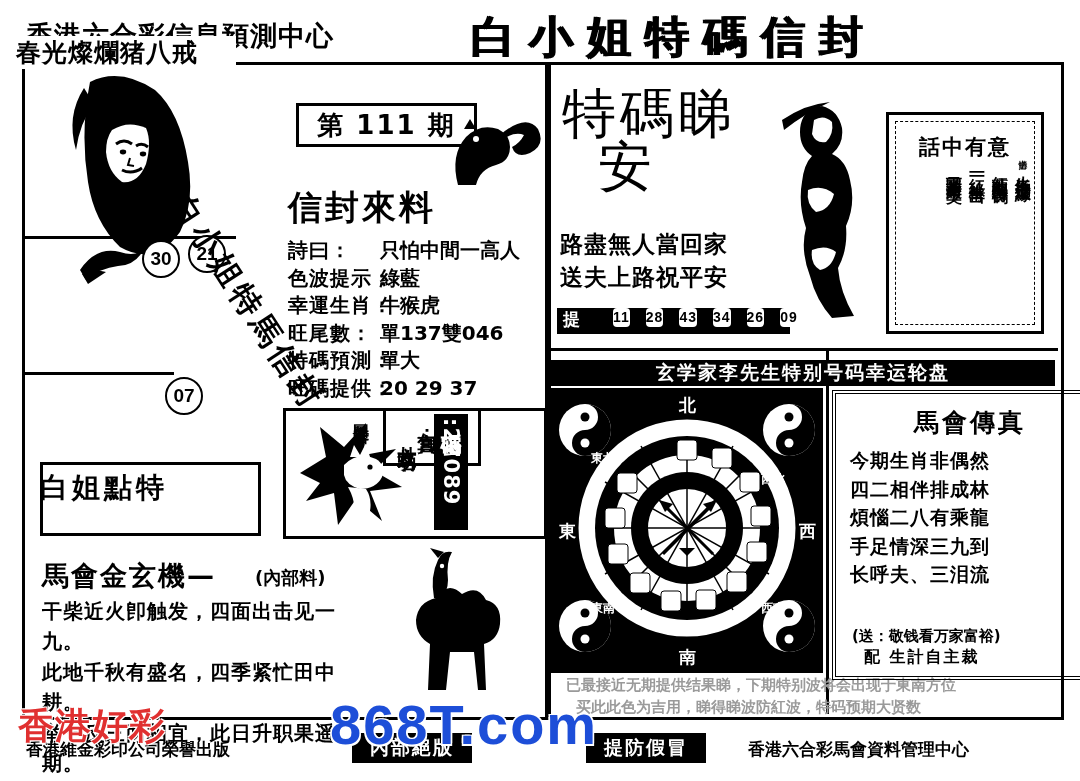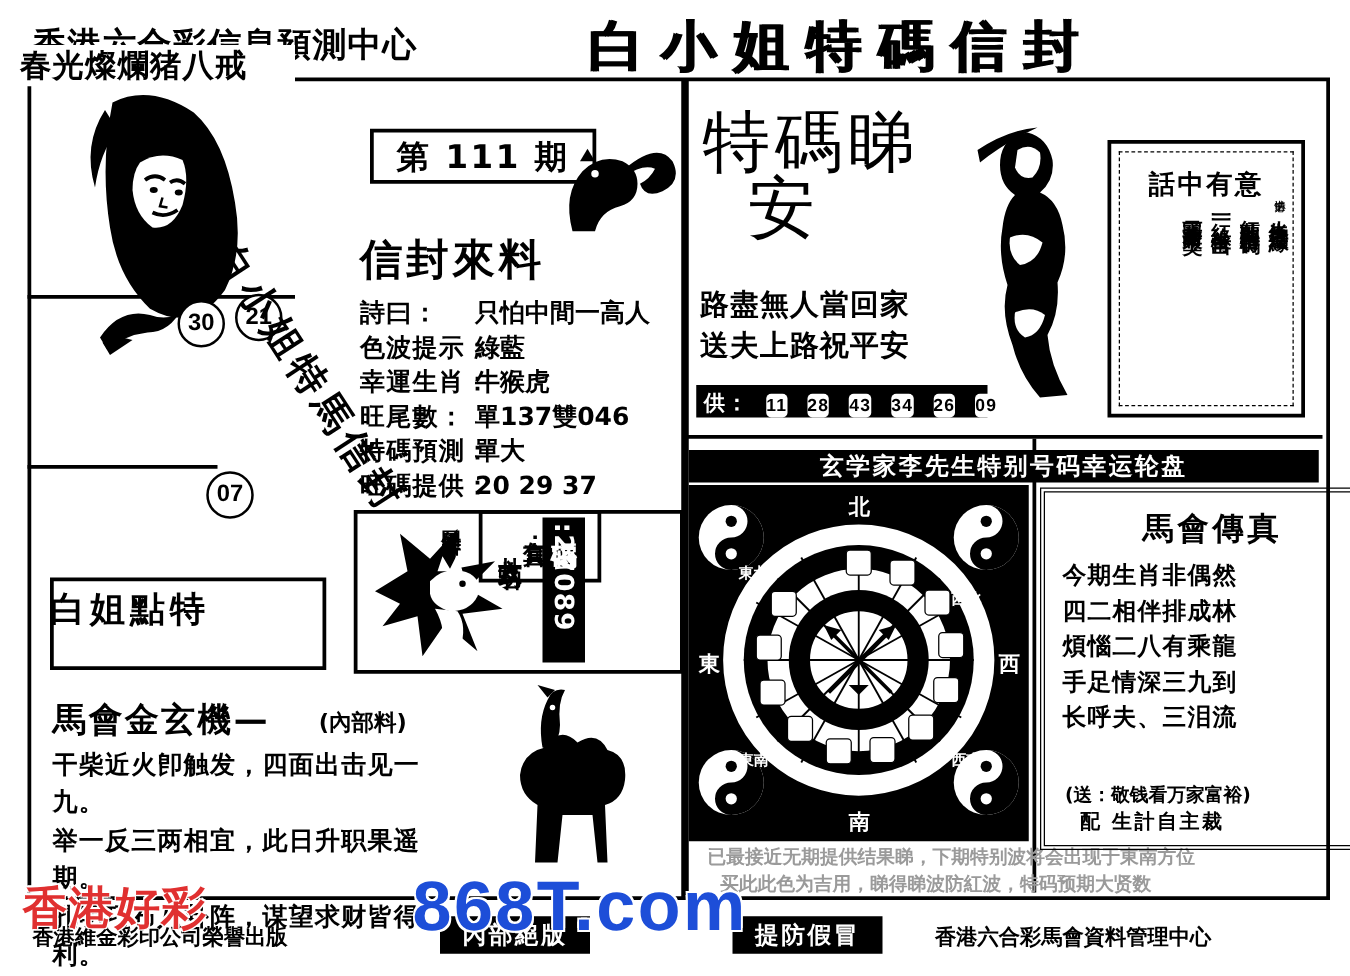--- a/index.html
+++ b/index.html
@@ -163,21 +163,21 @@
     font-size:54px; font-weight:normal; letter-spacing:4px; line-height:0.98;
   }
   .te-ma .l2 { margin-left:36px; }
   .ping-an-rows {
     position:absolute; left:560px; top:228px;
     font-size:23px; font-weight:bold; line-height:1.45; letter-spacing:1px;
   }
   .supply-bar {
     position:absolute; left:557px; top:308px; width:233px; height:26px;
     background:#000; color:#fff;
-    display:flex; align-items:flex-end;
+    display:flex; align-items:flex-start;
     font-size:17px; font-weight:bold; padding:0 6px; box-sizing:border-box;
     letter-spacing:1px;
     gap:12px;
   }
   .supply-num {
     display:inline-block; width:23px; height:19px; line-height:19px;
     border-radius:4px; background:#fff; color:#000;
     text-align:center; font-size:14px; margin:0 2px;
     font-family:"Liberation Sans", sans-serif;
   }
@@ -392,20 +392,21 @@
   <div class="mibox-border"></div>
   <div class="vert-label" id="vert-micode">密碼:27089</div>
   <div class="vert-label" id="vert-juzhenyan">廿六收功名</div>
   <div class="vert-label" id="vert-renrijun">任曰里若</div>
   <div class="vert-label" style="left:415px;top:418px;font-size:19px;">句真言：</div>
 
   <div class="majin-title">馬會金玄機—</div>
   <div class="majin-sub">(內部料)</div>
   <div class="poem">
     <div>干柴近火卽触发，四面出击见一九。</div>
+    <div>此地千秋有盛名，四季紧忙田中耕。</div>
     <div>举一反三两相宜，此日升职果遥期。</div>
     <div>孔明巧布八卦阵，谋望求财皆得利。</div>
   </div>
 
   <div class="camel">
     <svg width="130" height="160" viewBox="0 0 130 160">
       <path d="M38 150 L40 104 Q26 96 26 80 Q28 62 46 58 Q58 40 72 54 Q88 44 96 60 Q112 64 110 84 Q108 100 94 104 L96 150 L88 150 L84 112 L60 112 L56 150 Z" fill="#000"></path>
       <path d="M44 58 Q40 36 48 20 Q52 10 62 12 Q56 22 58 40 Q58 52 50 60 Z" fill="#000"></path>
       <path d="M48 18 L40 8 L54 12 Z" fill="#000"></path>
       <circle cx="52" cy="26" r="2.2" fill="#fff"></circle>

